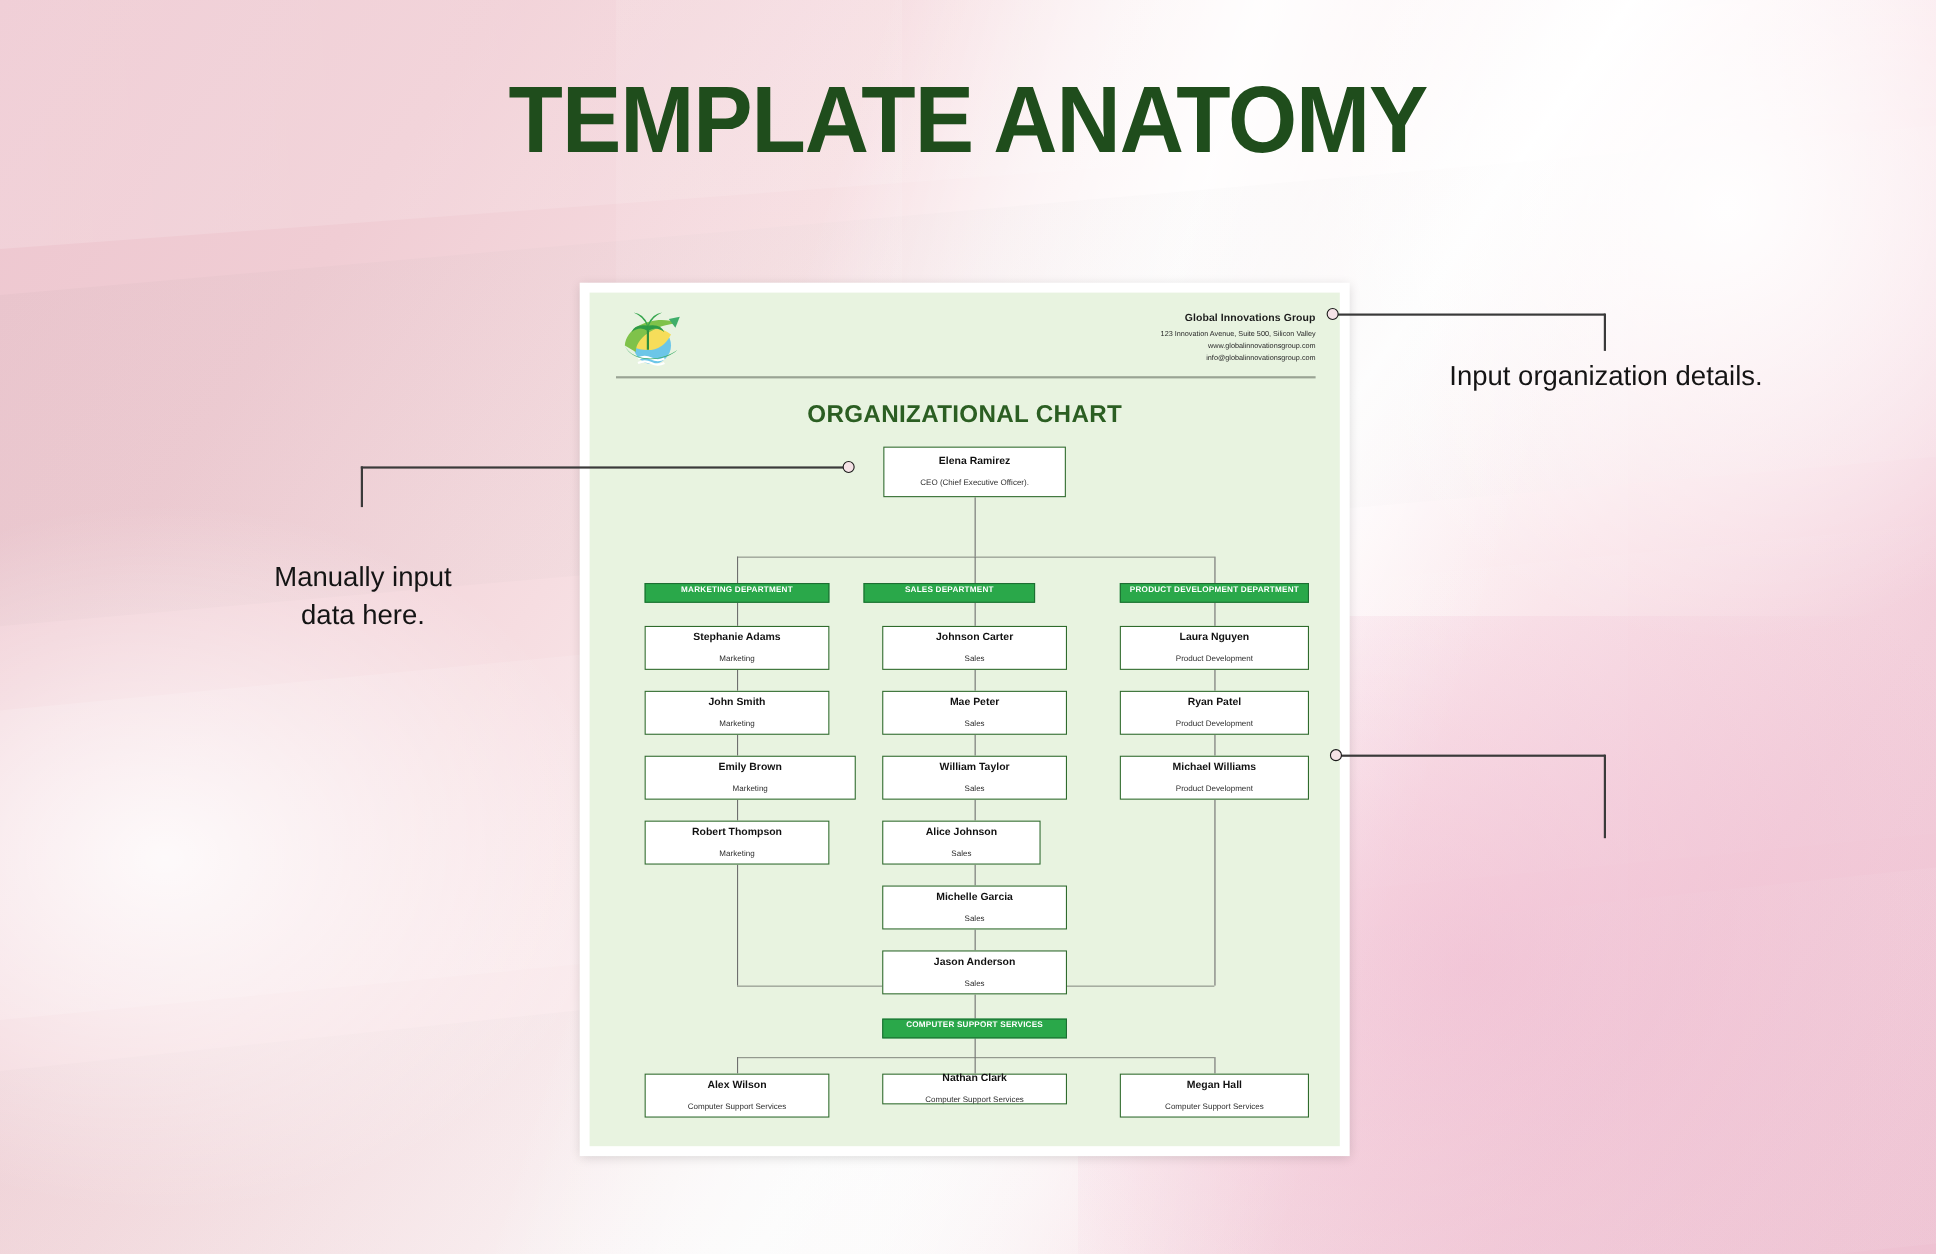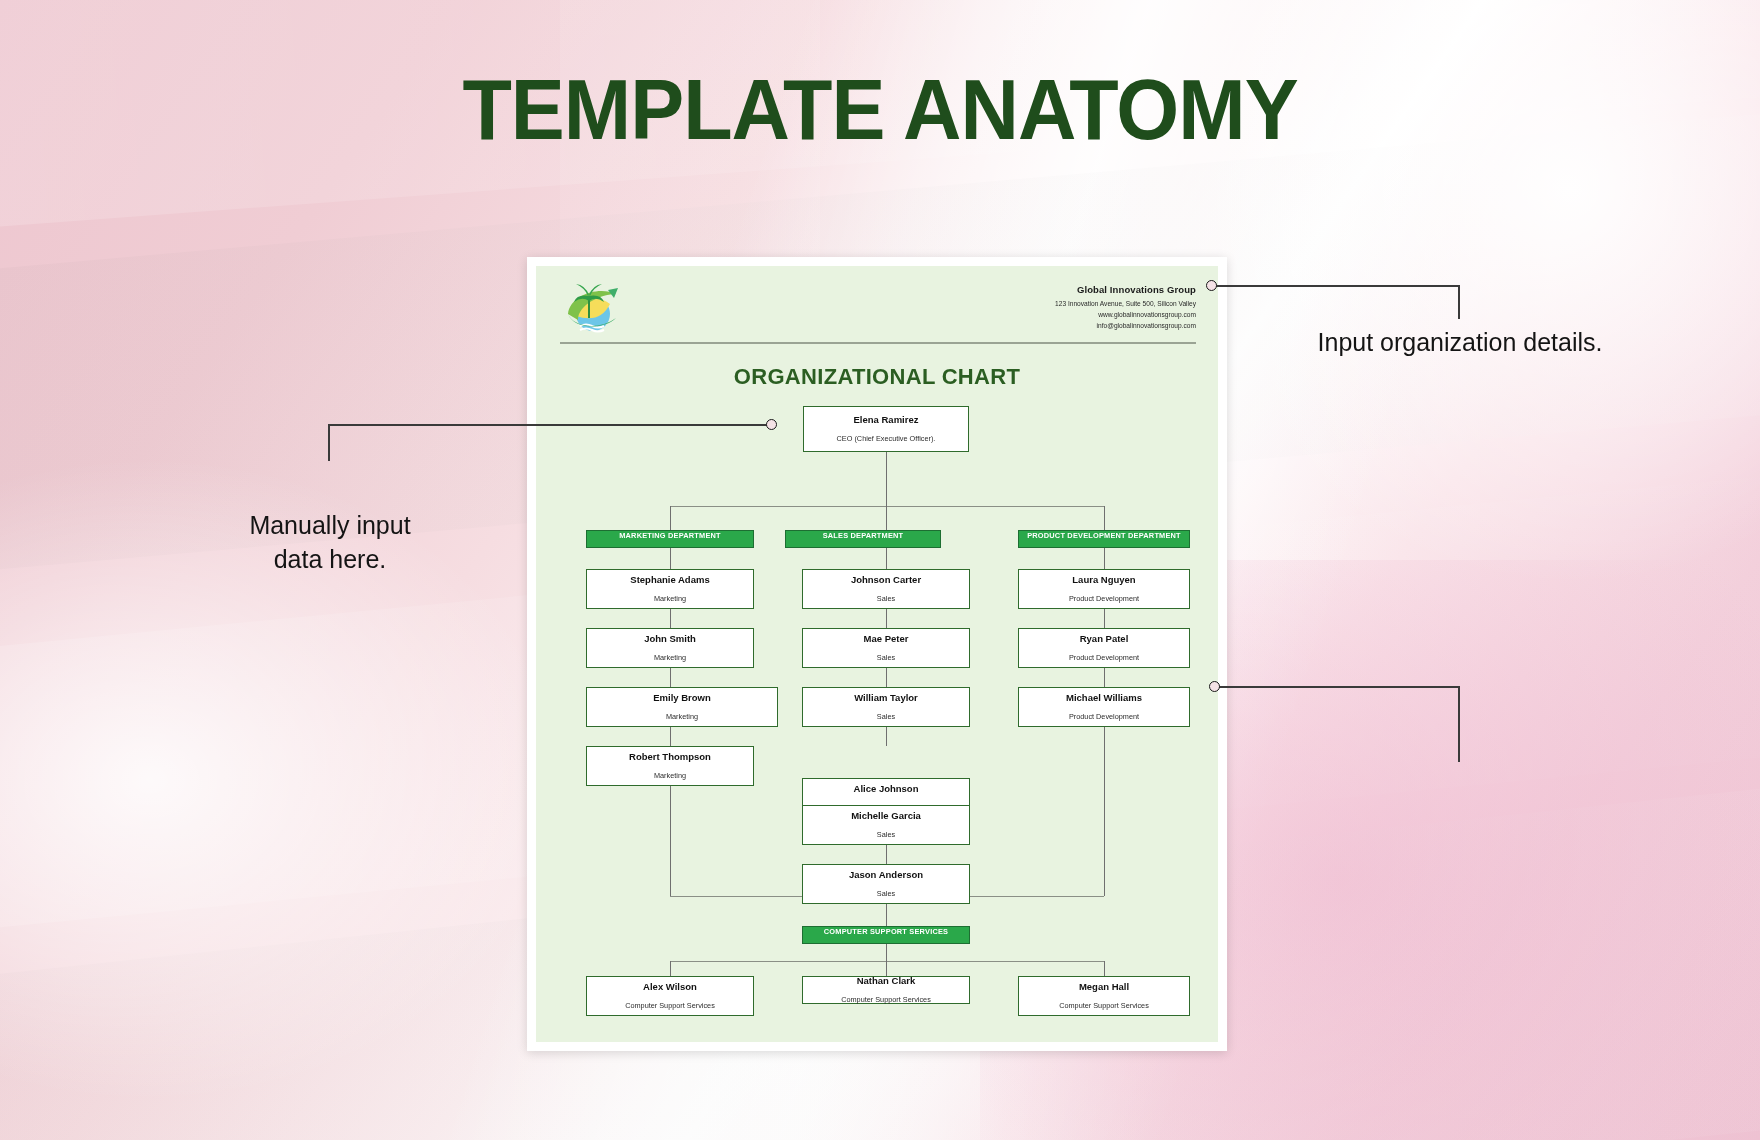--- a/index.html
+++ b/index.html
@@ -364,21 +364,21 @@
           <div class="rl">Sales</div>
         </div>
         <div class="node" style="left:248px; top:222px; width:168px; height:40px;">
           <div class="nm">Mae Peter</div>
           <div class="rl">Sales</div>
         </div>
         <div class="node" style="left:248px; top:281px; width:168px; height:40px;">
           <div class="nm">William Taylor</div>
           <div class="rl">Sales</div>
         </div>
-        <div class="node" style="left:248px; top:340px; width:168px; height:40px;margin-top:32px;">
+        <div class="node" style="left:248px; top:340px; width:144px; height:40px;">
           <div class="nm">Alice Johnson</div>
           <div class="rl">Sales</div>
         </div>
         <div class="node" style="left:248px; top:399px; width:168px; height:40px;">
           <div class="nm">Michelle Garcia</div>
           <div class="rl">Sales</div>
         </div>
         <div class="node" style="left:248px; top:458px; width:168px; height:40px;">
           <div class="nm">Jason Anderson</div>
           <div class="rl">Sales</div>

